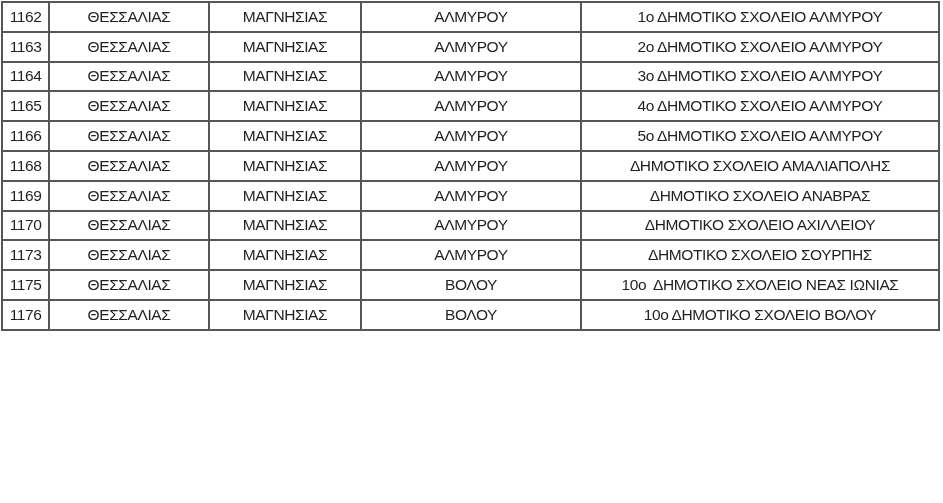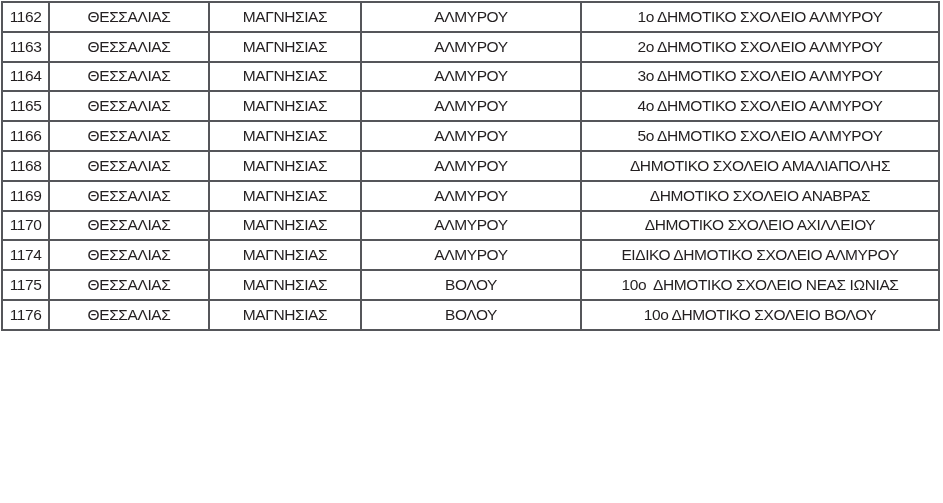--- a/index.html
+++ b/index.html
@@ -101,25 +101,25 @@
         <td>ΔΗΜΟΤΙΚΟ ΣΧΟΛΕΙΟ ΑΝΑΒΡΑΣ</td>
       </tr>
       <tr>
         <td>1170</td>
         <td>ΘΕΣΣΑΛΙΑΣ</td>
         <td>ΜΑΓΝΗΣΙΑΣ</td>
         <td>ΑΛΜΥΡΟΥ</td>
         <td>ΔΗΜΟΤΙΚΟ ΣΧΟΛΕΙΟ ΑΧΙΛΛΕΙΟΥ</td>
       </tr>
       <tr>
-        <td>1174</td>
+        <td>1173</td>
         <td>ΘΕΣΣΑΛΙΑΣ</td>
         <td>ΜΑΓΝΗΣΙΑΣ</td>
         <td>ΑΛΜΥΡΟΥ</td>
-        <td>ΕΙΔΙΚΟ ΔΗΜΟΤΙΚΟ ΣΧΟΛΕΙΟ ΑΛΜΥΡΟΥ</td>
+        <td>ΔΗΜΟΤΙΚΟ ΣΧΟΛΕΙΟ ΣΟΥΡΠΗΣ</td>
       </tr>
       <tr>
         <td>1175</td>
         <td>ΘΕΣΣΑΛΙΑΣ</td>
         <td>ΜΑΓΝΗΣΙΑΣ</td>
         <td>ΒΟΛΟΥ</td>
         <td>10ο  ΔΗΜΟΤΙΚΟ ΣΧΟΛΕΙΟ ΝΕΑΣ ΙΩΝΙΑΣ</td>
       </tr>
       <tr>
         <td>1176</td>

